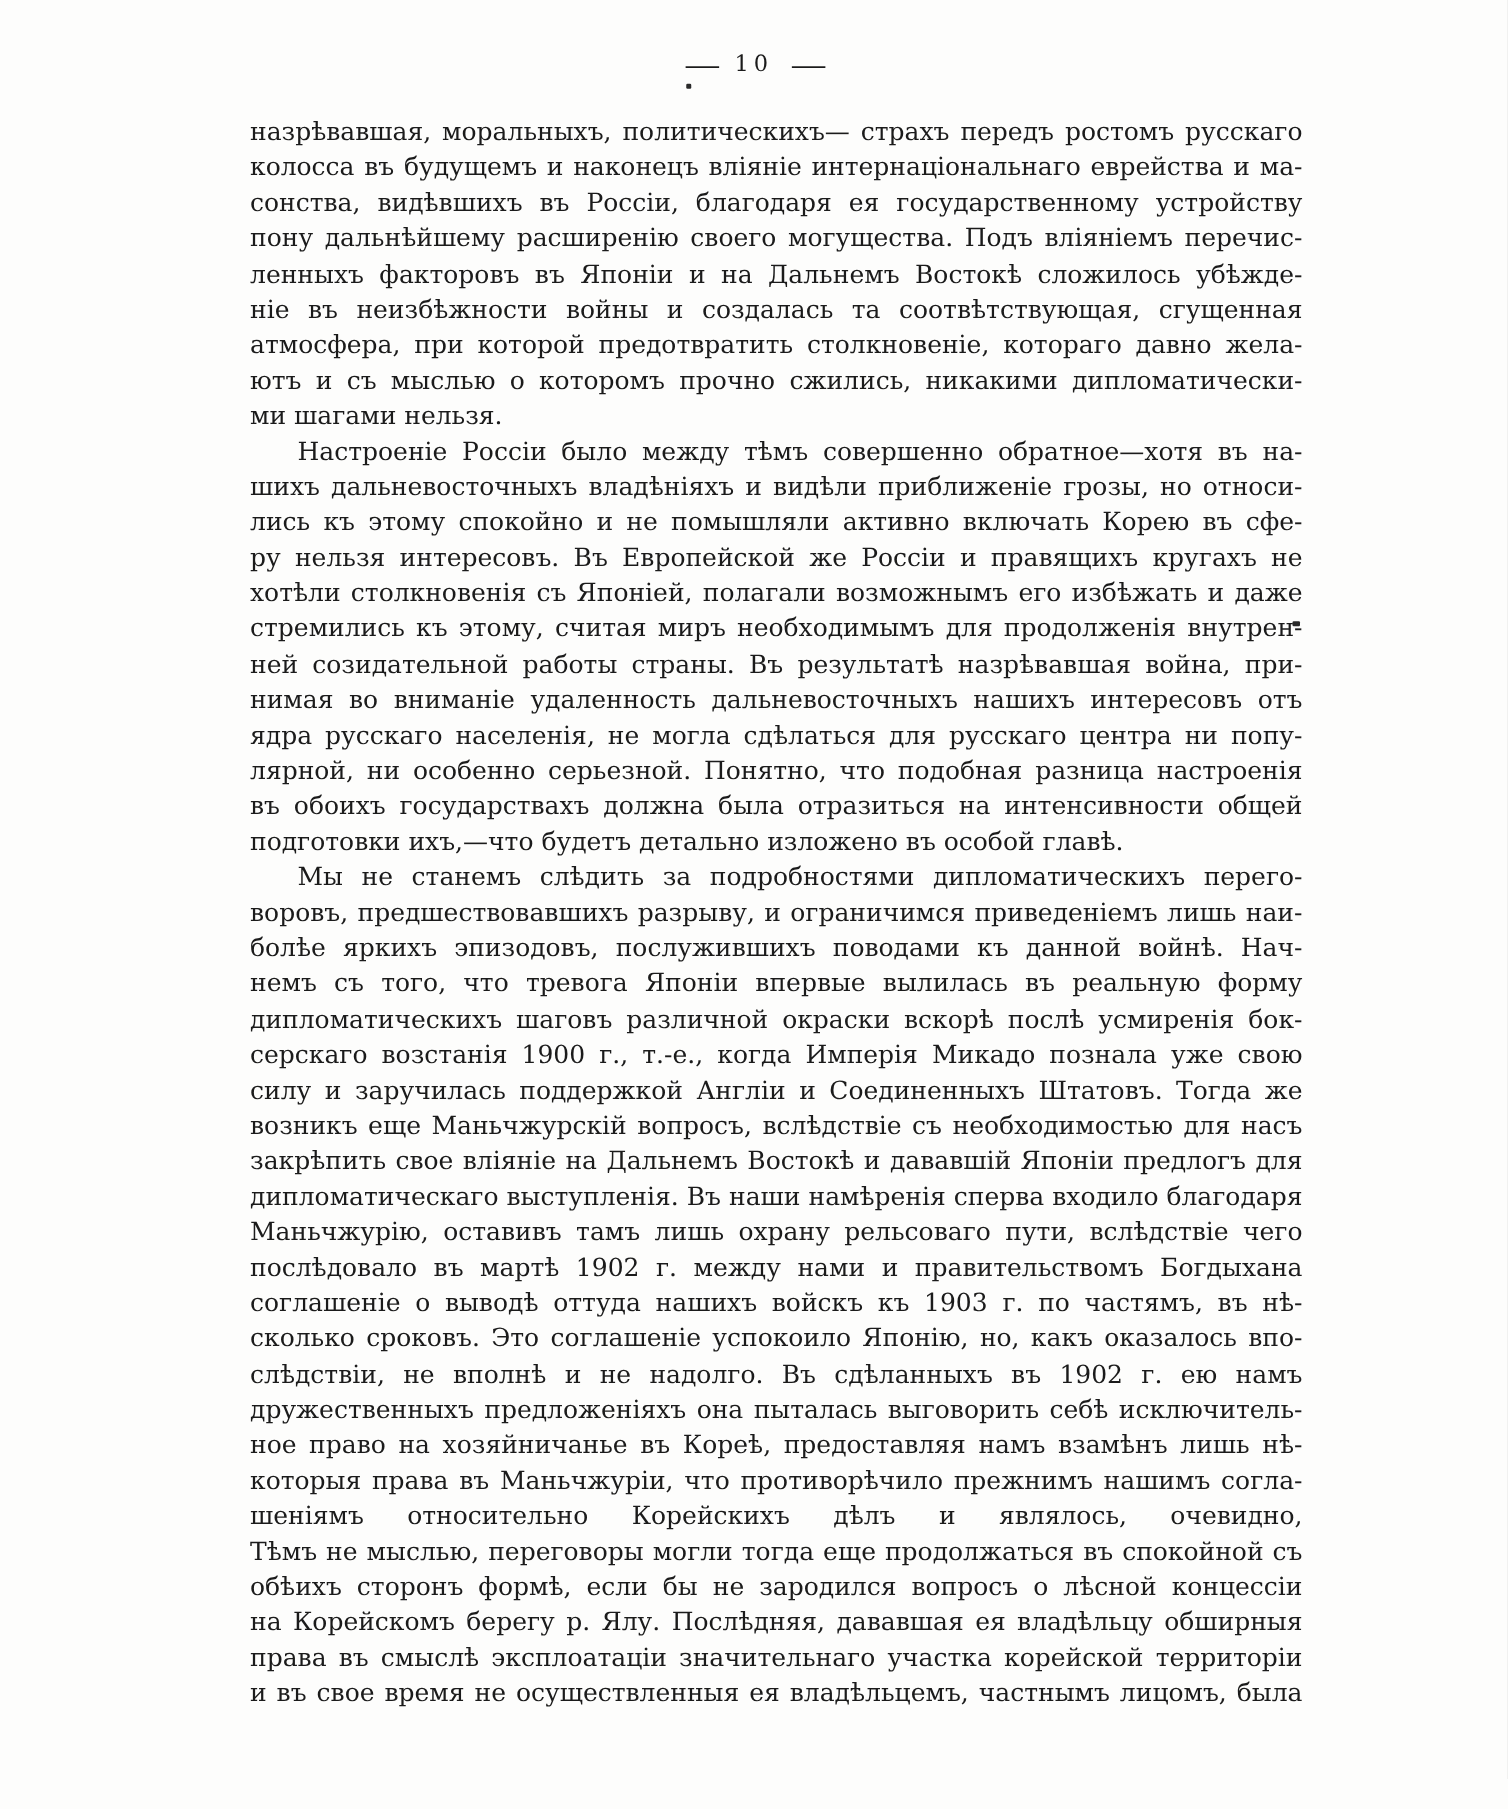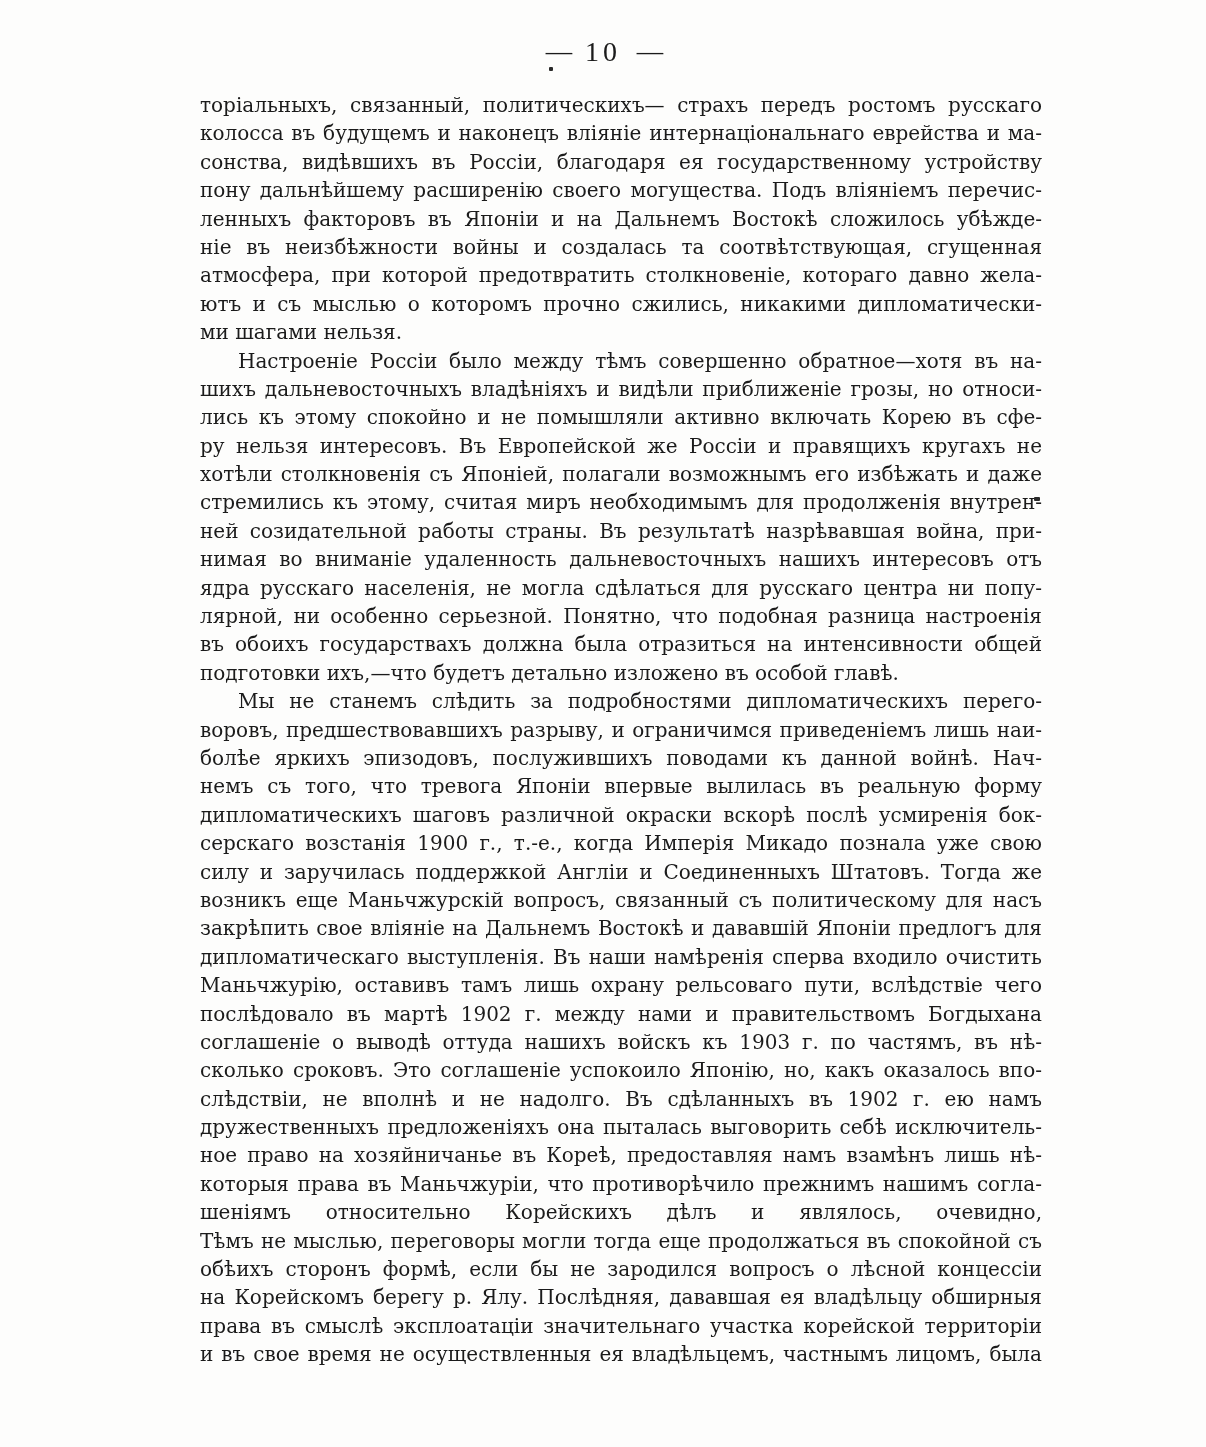--- a/index.html
+++ b/index.html
@@ -29,22 +29,21 @@
     font-size: 21px;
     line-height: 24px;
   }
   .header .dash {
     letter-spacing: -2px;
     transform: scaleX(1.4);
     display: inline-block;
   }
   .header .pagenum {
     letter-spacing: 4px;
-    font-size: 28px;
-    font-family: Liberation Serif, serif;
+    font-size: 18px;
   }
   .text-block {
     position: absolute;
     left: 200px;
     top: 91px;
     width: 842px;
   }
   .line {
     height: 28.4px;
     line-height: 28.4px;
@@ -72,21 +71,21 @@
 <body>
 
 <div class="page">
   <div class="header">
     <span class="dash">—</span>
     <span class="pagenum">10</span>
     <span class="dash">—</span>
   </div>
 
   <div class="text-block">
-      <div class="line">торіальныхъ, связанный, политическихъ— страхъ передъ ростомъ русскаго</div>
+      <div class="line">назрѣвавшая, моральныхъ, политическихъ— страхъ передъ ростомъ русскаго</div>
       <div class="line">колосса въ будущемъ и наконецъ вліяніе интернаціональнаго еврейства и ма-</div>
       <div class="line">сонства, видѣвшихъ въ Россіи, благодаря ея государственному устройству</div>
       <div class="line">пону дальнѣйшему расширенію своего могущества. Подъ вліяніемъ перечис-</div>
       <div class="line">ленныхъ факторовъ въ Японіи и на Дальнемъ Востокѣ сложилось убѣжде-</div>
       <div class="line">ніе въ неизбѣжности войны и создалась та соотвѣтствующая, сгущенная</div>
       <div class="line">атмосфера, при которой предотвратить столкновеніе, котораго давно жела-</div>
       <div class="line">ютъ и съ мыслью о которомъ прочно сжились, никакими дипломатически-</div>
       <div class="line lastline">ми шагами нельзя.</div>
       <div class="line indent">Настроеніе Россіи было между тѣмъ совершенно обратное—хотя въ на-</div>
       <div class="line">шихъ дальневосточныхъ владѣніяхъ и видѣли приближеніе грозы, но относи-</div>
@@ -100,23 +99,23 @@
       <div class="line">лярной, ни особенно серьезной. Понятно, что подобная разница настроенія</div>
       <div class="line">въ обоихъ государствахъ должна была отразиться на интенсивности общей</div>
       <div class="line lastline">подготовки ихъ,—что будетъ детально изложено въ особой главѣ.</div>
       <div class="line indent">Мы не станемъ слѣдить за подробностями дипломатическихъ перего-</div>
       <div class="line">воровъ, предшествовавшихъ разрыву, и ограничимся приведеніемъ лишь наи-</div>
       <div class="line">болѣе яркихъ эпизодовъ, послужившихъ поводами къ данной войнѣ. Нач-</div>
       <div class="line">немъ съ того, что тревога Японіи впервые вылилась въ реальную форму</div>
       <div class="line">дипломатическихъ шаговъ различной окраски вскорѣ послѣ усмиренія бок-</div>
       <div class="line">серскаго возстанія 1900 г., т.-е., когда Имперія Микадо познала уже свою</div>
       <div class="line">силу и заручилась поддержкой Англіи и Соединенныхъ Штатовъ. Тогда же</div>
-      <div class="line">возникъ еще Маньчжурскій вопросъ, связанный съ политическому для насъ</div>
+      <div class="line">возникъ еще Маньчжурскій вопросъ, вслѣдствіе съ необходимостью для насъ</div>
       <div class="line">закрѣпить свое вліяніе на Дальнемъ Востокѣ и дававшій Японіи предлогъ для</div>
-      <div class="line">дипломатическаго выступленія. Въ наши намѣренія сперва входило очистить</div>
+      <div class="line">дипломатическаго выступленія. Въ наши намѣренія сперва входило благодаря</div>
       <div class="line">Маньчжурію, оставивъ тамъ лишь охрану рельсоваго пути, вслѣдствіе чего</div>
       <div class="line">послѣдовало въ мартѣ 1902 г. между нами и правительствомъ Богдыхана</div>
       <div class="line">соглашеніе о выводѣ оттуда нашихъ войскъ къ 1903 г. по частямъ, въ нѣ-</div>
       <div class="line">сколько сроковъ. Это соглашеніе успокоило Японію, но, какъ оказалось впо-</div>
       <div class="line">слѣдствіи, не вполнѣ и не надолго. Въ сдѣланныхъ въ 1902 г. ею намъ</div>
       <div class="line">дружественныхъ предложеніяхъ она пыталась выговорить себѣ исключитель-</div>
       <div class="line">ное право на хозяйничанье въ Кореѣ, предоставляя намъ взамѣнъ лишь нѣ-</div>
       <div class="line">которыя права въ Маньчжуріи, что противорѣчило прежнимъ нашимъ согла-</div>
       <div class="line">шеніямъ относительно Корейскихъ дѣлъ и являлось, очевидно, непріемлемымъ.</div>
       <div class="line">Тѣмъ не мыслью, переговоры могли тогда еще продолжаться въ спокойной съ</div>

